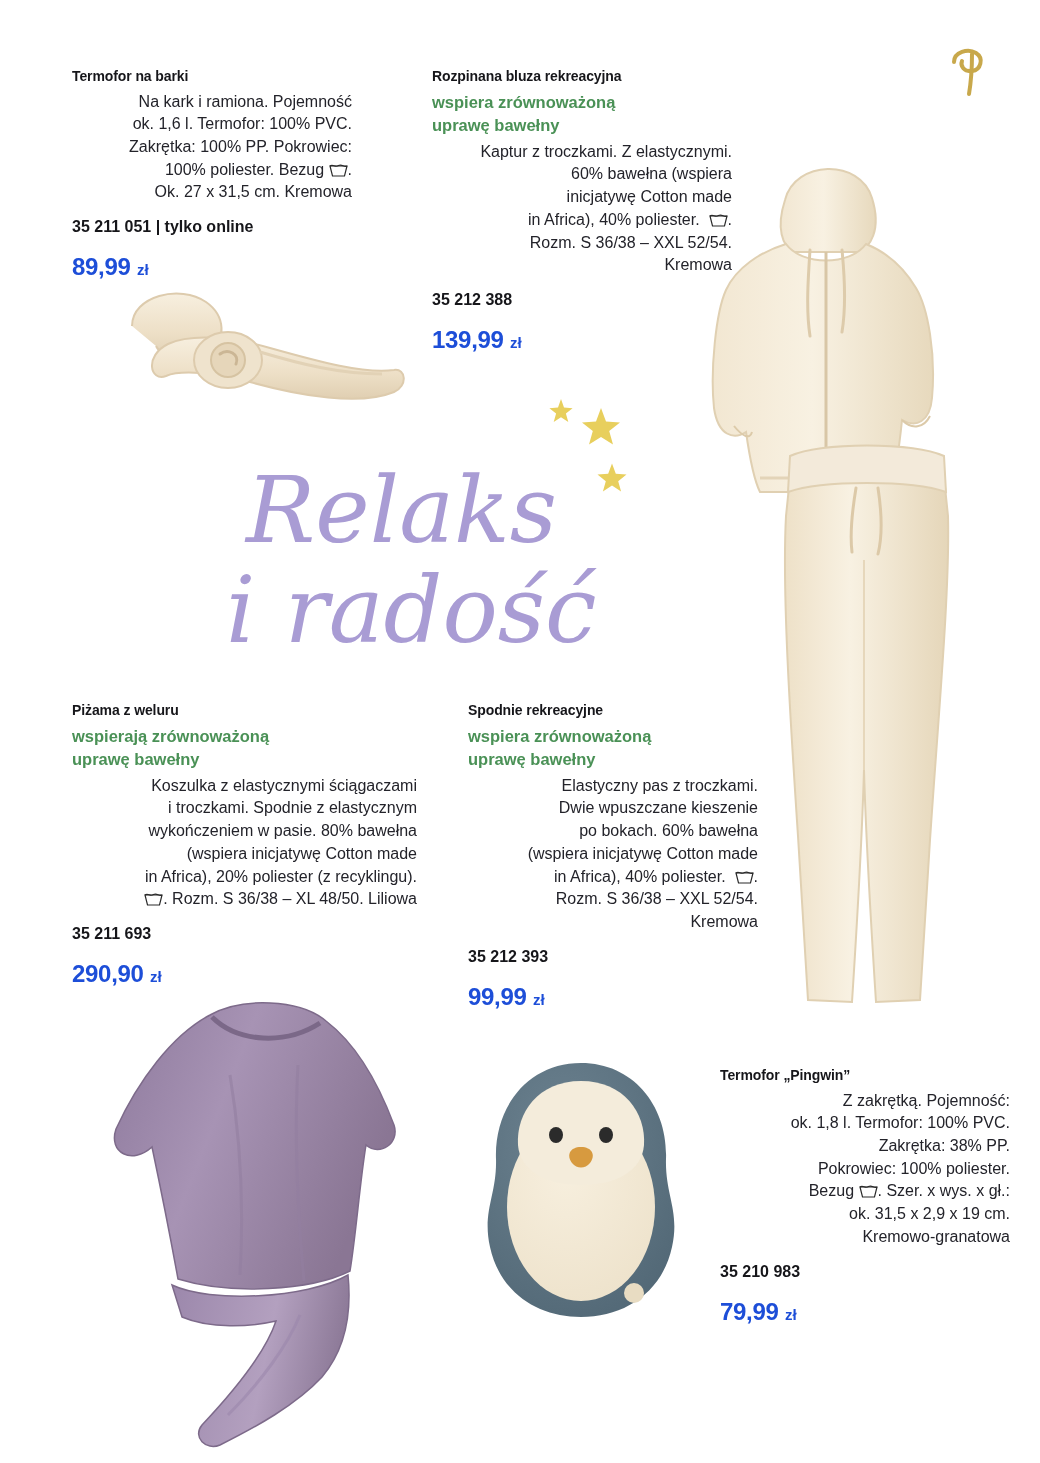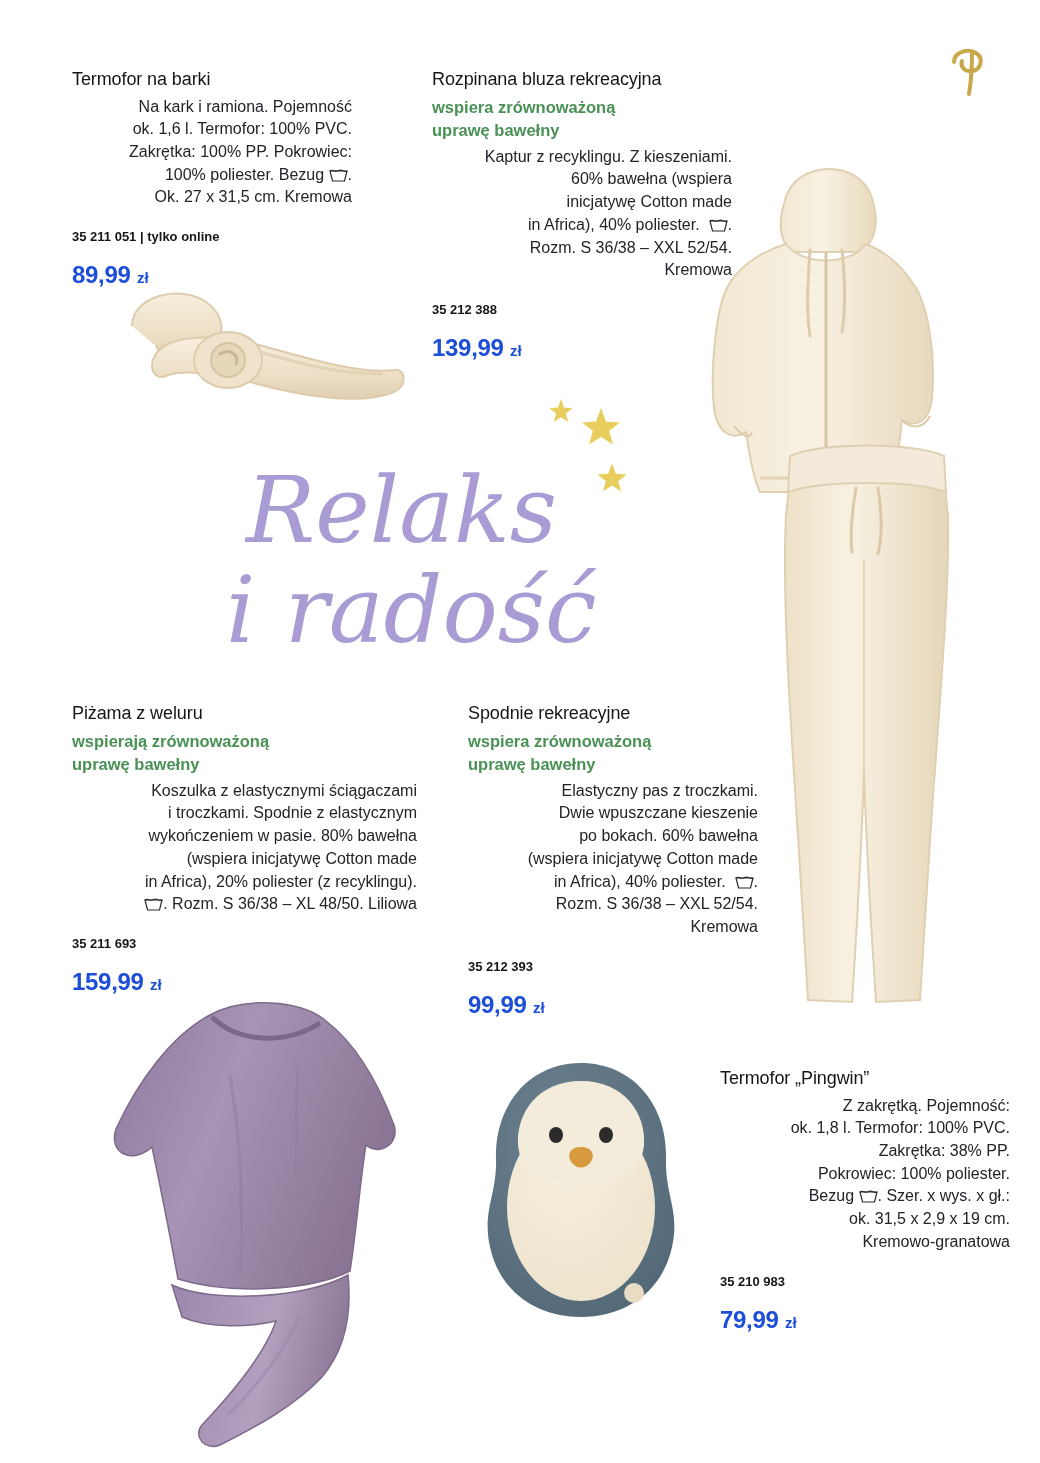--- a/index.html
+++ b/index.html
@@ -19,22 +19,22 @@
   .page {
     position: absolute;
     inset: 0;
   }
 
   
   .block {
     position: absolute;
   }
   .title {
-    font-weight: normal;
-    font-size: 18px;
+    font-weight: bold;
+    font-size: 14px;
     letter-spacing: -0.1px;
     color: #16161a;
     margin: 0 0 5px 0;
     line-height: 1.25;
   }
   .eco {
     color: #4a9156;
     font-weight: bold;
     font-size: 16.5px;
     line-height: 1.4;
@@ -42,23 +42,23 @@
   }
   .desc {
     font-size: 16px;
     line-height: 1.42;
     color: #23232a;
     margin: 0;
     text-align: right;
   }
   .code {
     font-weight: bold;
-    font-size: 13px;
+    font-size: 16px;
     color: #16161a;
-    margin-top: 20px;
+    margin-top: 14px;
   }
   .price {
     font-weight: bold;
     font-size: 24px;
     color: #1d4ed8;
     margin-top: 17px;
     letter-spacing: -0.3px;
   }
   .price .cur {
     font-size: 15px;
@@ -159,21 +159,21 @@
     </div>
   </div>
 
   <div class="block" id="b-bluza">
     <h2 class="title">Rozpinana bluza rekreacyjna</h2>
     <p class="eco">
       <span>wspiera zrównoważoną</span><br>
       <span>uprawę bawełny</span>
     </p>
     <p class="desc">
-      <span>Kaptur z recyklingu. Z kieszeniami.</span><br>
+      <span>Kaptur z troczkami. Z elastycznymi.</span><br>
       <span>60% bawełna (wspiera</span><br>
       <span>inicjatywę Cotton made</span><br>
       <span>in Africa), 40% poliester.&nbsp;</span>
       <span class="wash">
         <svg width="19" height="14" viewBox="0 0 19 14">
           <path d="M1 3 L18 3 L15.5 13 L3.5 13 Z" fill="none" stroke="#2a2a2a" stroke-width="1.2"></path>
           <path d="M1 3 C4 0.5, 6 5, 9.5 2.6 C13 0.3, 15 5, 18 3" fill="none" stroke="#2a2a2a" stroke-width="1.2"></path>
         </svg></span><span>.</span><br>
       <span>Rozm. S 36/38 – XXL 52/54.</span><br>
       <span>Kremowa</span>
@@ -198,21 +198,21 @@
       <span>(wspiera inicjatywę Cotton made</span><br>
       <span>in Africa), 20% poliester (z recyklingu).</span><br>
       <span class="wash">
         <svg width="19" height="14" viewBox="0 0 19 14">
           <path d="M1 3 L18 3 L15.5 13 L3.5 13 Z" fill="none" stroke="#2a2a2a" stroke-width="1.2"></path>
           <path d="M1 3 C4 0.5, 6 5, 9.5 2.6 C13 0.3, 15 5, 18 3" fill="none" stroke="#2a2a2a" stroke-width="1.2"></path>
         </svg></span><span>. Rozm. S 36/38 – XL 48/50. Liliowa</span>
     </p>
     <div class="code">35 211 693</div>
     <div class="price">
-      <span>159,99</span>
+      <span>290,90</span>
       <span class="cur">zł</span>
     </div>
   </div>
 
   <div class="block" id="b-spodnie">
     <h2 class="title">Spodnie rekreacyjne</h2>
     <p class="eco">
       <span>wspiera zrównoważoną</span><br>
       <span>uprawę bawełny</span>
     </p>

